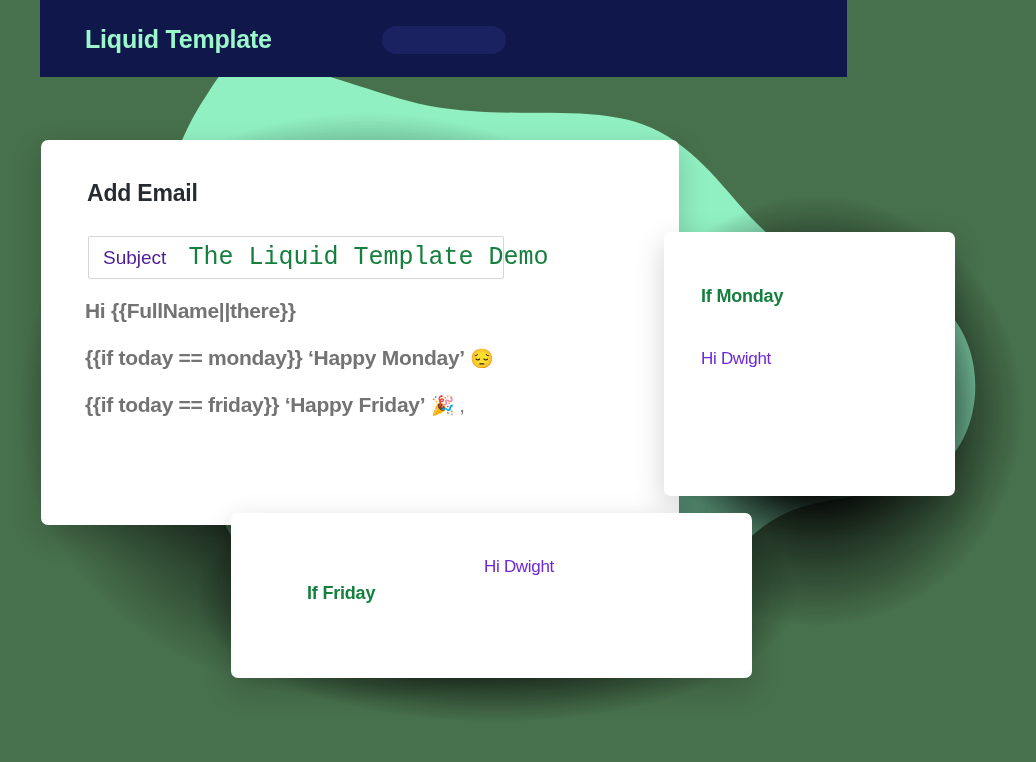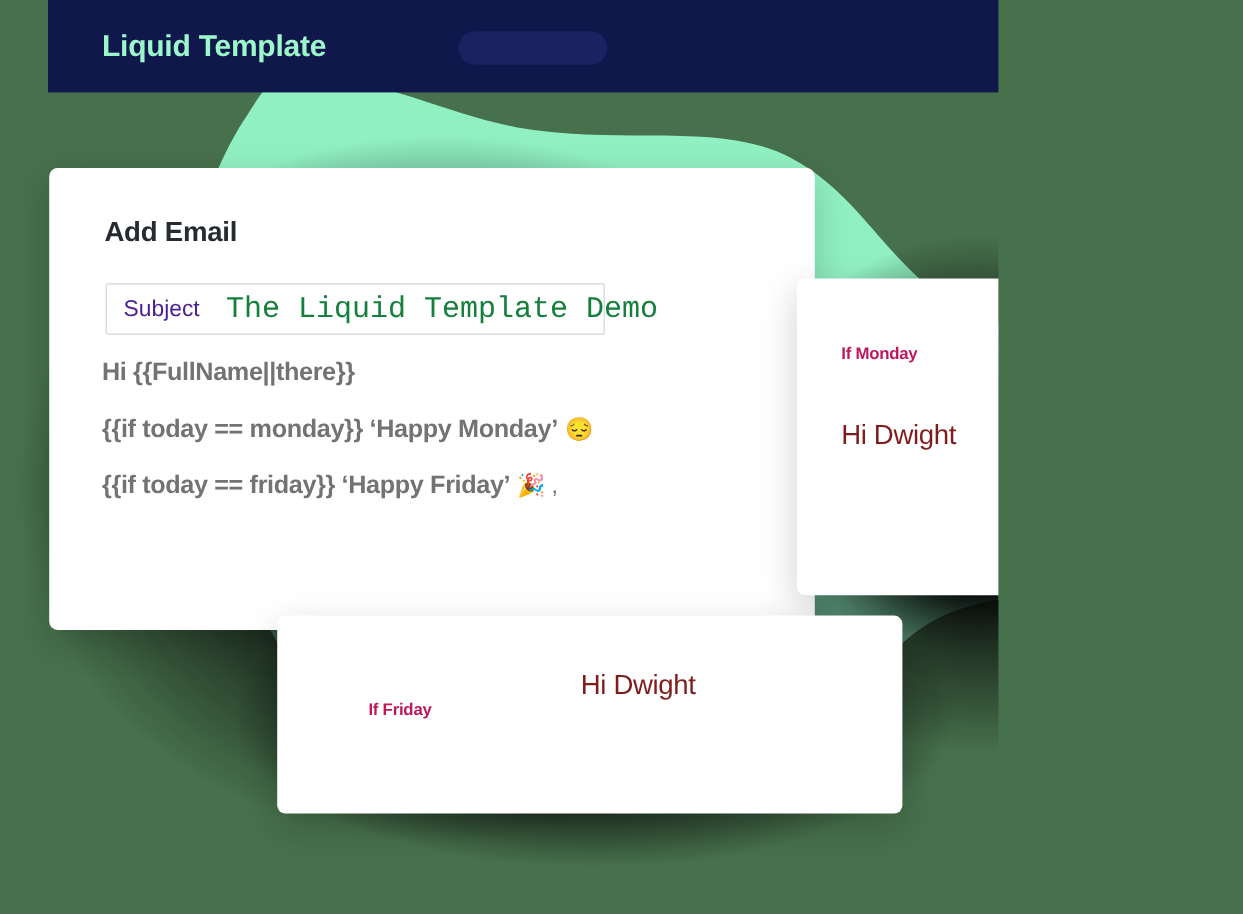--- a/index.html
+++ b/index.html
@@ -12,21 +12,21 @@
     height: 762px;
     overflow: hidden;
     background: #47704c;
     font-family: "Liberation Sans", sans-serif;
     position: relative;
   }
 
   #stage {
     position: absolute;
     inset: 0;
-    width: 832px;
+    width: 1036px;
     height: 762px;
     overflow: hidden;
   }
 
   
   .header-bar {
     position: absolute;
     left: 40px;
     top: 0;
     width: 807px;
@@ -174,33 +174,33 @@
   }
   .card-if-friday {
     left: 231px;
     top: 513px;
     width: 521px;
     height: 165px;
   }
 
   .cond-label {
     position: absolute;
-    color: #be185d;
-    font-size: 14px;
+    color: #15803d;
+    font-size: 18px;
     font-weight: bold;
     letter-spacing: -0.2px;
     white-space: nowrap;
   }
   .card-if-monday .cond-label { left: 37px; top: 54px; }
   .card-if-friday  .cond-label { left: 76px; top: 70px; text-align: right; }
 
   .cond-line {
     position: absolute;
-    font-size: 23px;
-    color: #7f1d1d;
+    font-size: 17px;
+    color: #6d28d9;
     letter-spacing: -0.3px;
     white-space: nowrap;
   }
   .card-if-monday .cl-1 { left: 37px; top: 117px; }
   .card-if-monday .cl-2 { left: 37px; top: 178px; }
   .card-if-friday  .cl-1 { left: 253px; top: 44px; }
   .card-if-friday  .cl-2 { left: 253px; top: 104px; }
 </style>
 </head>
 <body>

